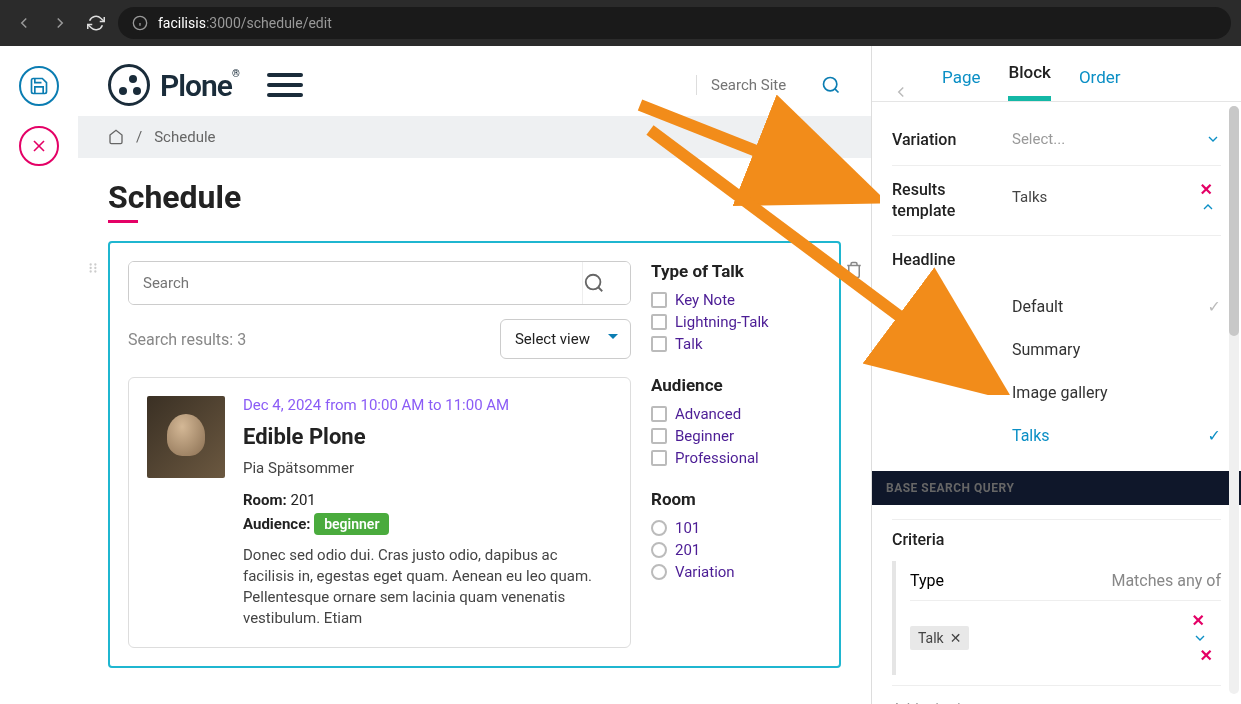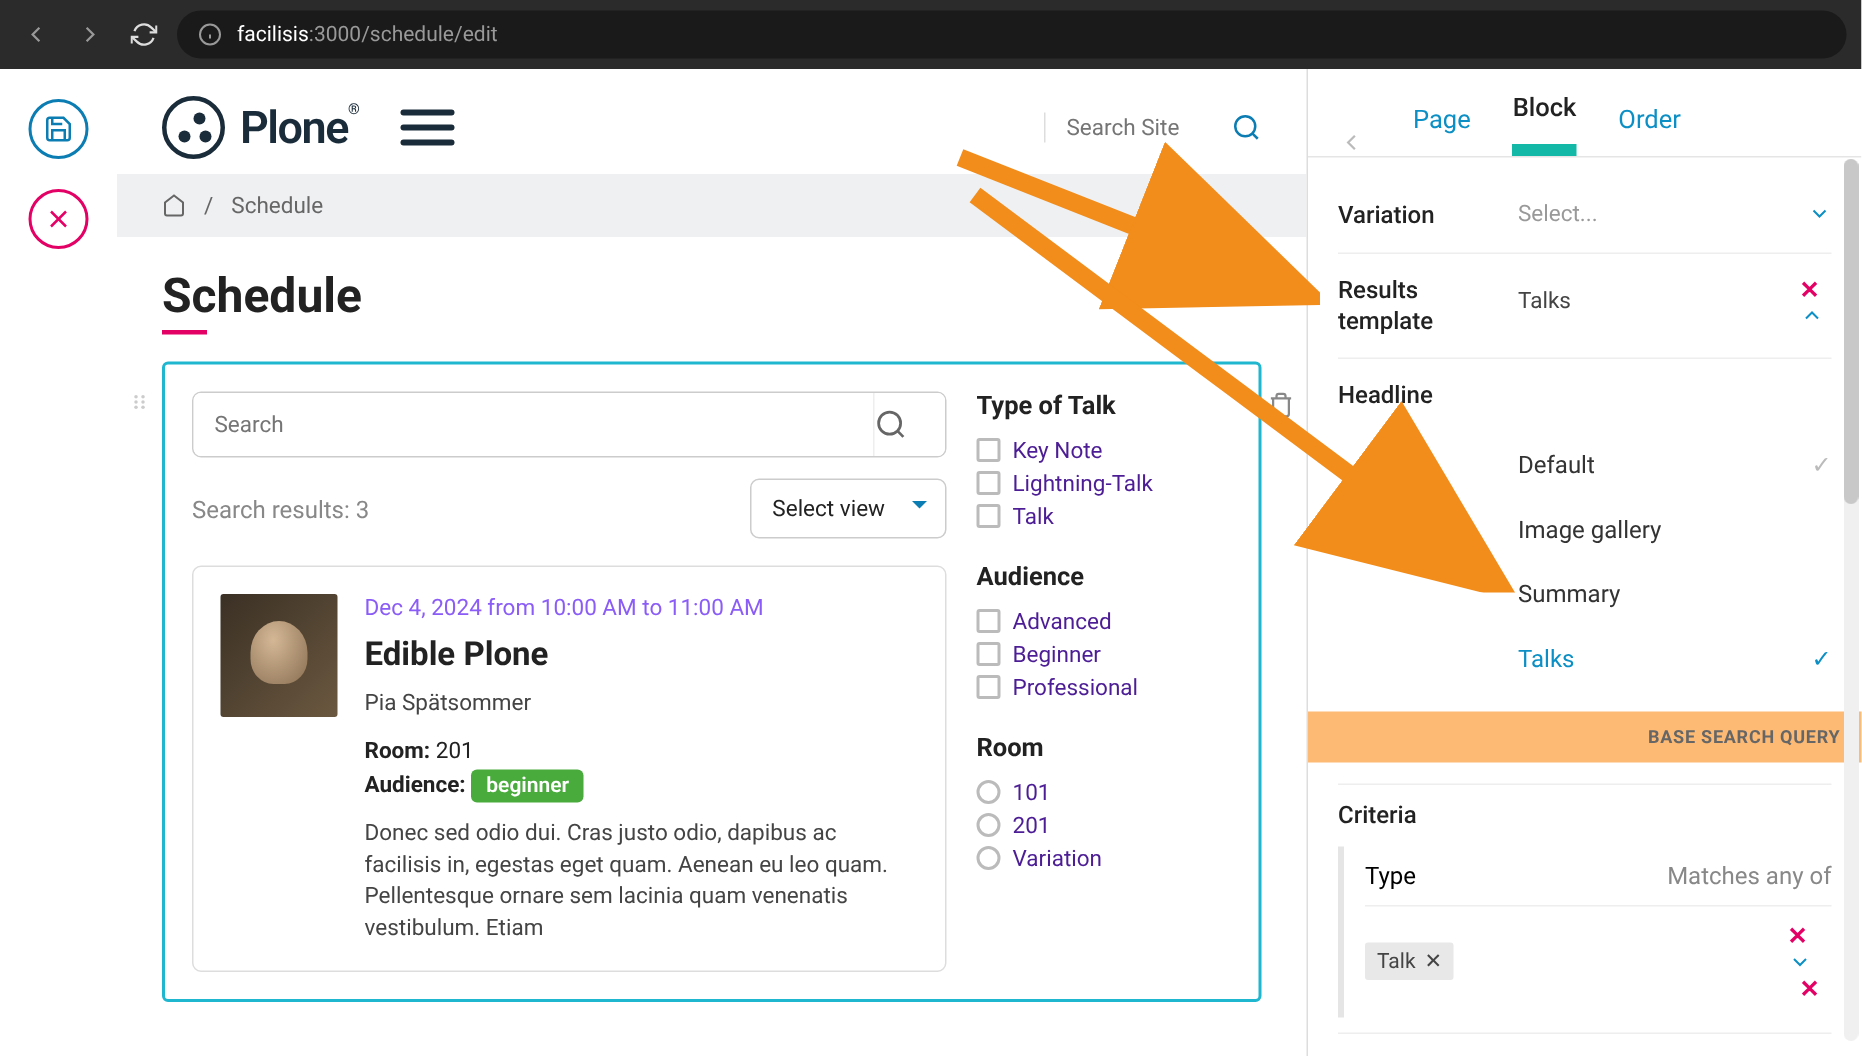--- a/index.html
+++ b/index.html
@@ -72,37 +72,37 @@
 .facet-title { font-weight: 700; color: #222; font-size: 17px; margin-bottom: 10px; }
 .facet-item { display: flex; align-items: center; gap: 8px; color: #4c1d95; font-size: 15px; margin-bottom: 4px; }
 .facet-check { width: 16px; height: 16px; border: 2px solid #bbb; border-radius: 2px; }
 .facet-radio { width: 16px; height: 16px; border: 2px solid #bbb; border-radius: 50%; }
 
 
 .sidebar { width: 370px; border-left: 1px solid #ddd; background: #fff; display: flex; flex-direction: column; position: relative; }
 .side-tabs { display: flex; align-items: flex-end; padding: 16px 20px 0 20px; gap: 28px; border-bottom: 1px solid #e5e5e5; }
 .back-chev { color: #bbb; cursor: pointer; margin-right: 4px; }
 .side-tab { font-size: 17px; color: #0b8fc5; cursor: pointer; padding-bottom: 14px; }
-.side-tab.active { color: #222; font-weight: 500; border-bottom: 8px solid #14b8a6; }
+.side-tab.active { color: #222; font-weight: 500; border-bottom: 5px solid #14b8a6; }
 .side-body { flex: 1; overflow-y: auto; padding: 14px 20px; position: relative; }
 .side-row { display: flex; align-items: flex-start; padding: 14px 0; border-bottom: 1px solid #eee; }
 .side-row-noborder { border-bottom: none; }
 .side-label { width: 120px; font-size: 16px; color: #222; font-weight: 500; line-height: 1.3; }
 .side-value { flex: 1; display: flex; align-items: center; justify-content: space-between; color: #444; font-size: 15px; }
 .muted { color: #999; }
 .chev { color: #0b8fc5; cursor: pointer; }
 .x-red { color: #e40166; cursor: pointer; font-weight: bold; margin-right: 8px; font-size: 16px; }
 
 .dropdown-options { margin-left: 120px; }
 .dropdown-option { padding: 12px 0; font-size: 16px; color: #333; cursor: pointer; display: flex; justify-content: space-between; align-items: center; }
 .dropdown-option.selected { color: #0b8fc5; }
 .check-mark { color: #0b8fc5; }
 .check-mark-grey { color: #bbb; }
 
-.section-hdr { background: #fdba74; padding: 10px 14px; font-size: 12px; font-weight: 700; color: #666; letter-spacing: 0.5px; margin: 14px -20px; text-align: right; }
+.section-hdr { background: #0f172a; padding: 10px 14px; font-size: 12px; font-weight: 700; color: #666; letter-spacing: 0.5px; margin: 14px -20px; text-align: left; }
 
 .criteria-block { border-top: 1px solid #eee; padding-top: 10px; }
 .criteria-inner { border-left: 4px solid #e5e5e5; padding-left: 14px; margin: 10px 0; }
 .criteria-row { display: flex; align-items: center; padding: 10px 0; }
 .tag { background: #e8e8e8; padding: 4px 8px; font-size: 14px; color: #444; border-radius: 2px; display: inline-flex; align-items: center; gap: 6px; }
 .tag-x { cursor: pointer; font-size: 14px; }
 
 .scroll-track { position: absolute; right: 2px; top: 60px; bottom: 10px; width: 10px; background: #f0f0f0; border-radius: 5px; }
 .scroll-thumb { position: absolute; top: 0; width: 10px; height: 230px; background: #c8c8c8; border-radius: 5px; }
 
@@ -338,24 +338,24 @@
         <div class="side-label">Headline</div>
         <div class="side-value"></div>
       </div>
 
       <div class="dropdown-options">
         <div class="dropdown-option">
             <span>Default</span>
             <span class="check-mark-grey">✓</span>
           </div>
         <div class="dropdown-option">
+            <span>Summary</span>
+          </div>
+        <div class="dropdown-option">
             <span>Image gallery</span>
-          </div>
-        <div class="dropdown-option">
-            <span>Summary</span>
           </div>
         <div class="dropdown-option selected">
             <span>Talks</span>
             <span class="check-mark">✓</span>
           </div>
       </div>
 
       <div class="section-hdr">BASE SEARCH QUERY</div>
 
       <div class="criteria-block">

